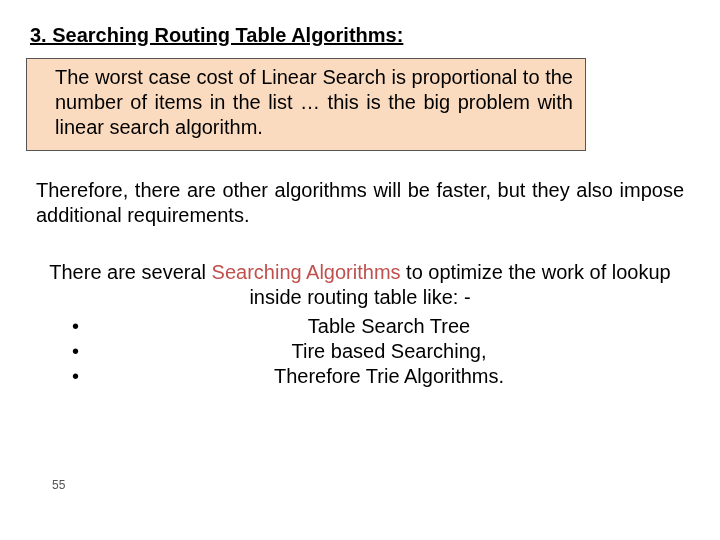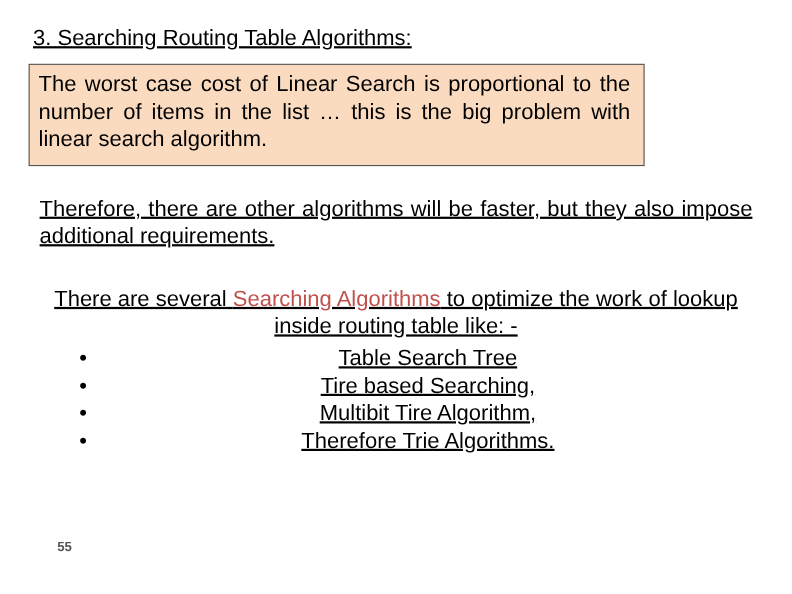--- a/index.html
+++ b/index.html
@@ -15,45 +15,44 @@
     position: relative;
     width: 720px;
     height: 540px;
     box-sizing: border-box;
   }
   .heading {
     position: absolute;
     left: 30px;
     top: 24px;
     font-size: 20px;
-    font-weight: normal;
+    font-weight: bold;
     color: #000;
     text-decoration: underline;
   }
   .callout {
     position: absolute;
     left: 26px;
     top: 58px;
     width: 560px;
     box-sizing: border-box;
     border: 1px solid #555;
     background: #fbdbc0;
-    padding: 6px 12px 10px 8px;
+    padding: 6px 12px 10px 28px;
     font-size: 20px;
     line-height: 1.25;
     text-align: justify;
   }
   .para {
     position: absolute;
     left: 36px;
     width: 648px;
     font-size: 20px;
     line-height: 1.25;
     text-align: justify;
-    text-decoration: underline;
   }
   .para1 { top: 178px; }
   .para2 { top: 260px; text-align: center; }
   .highlight { color: #c0504d; }
   .bullets {
     list-style: none;
     padding: 0;
     margin: 4px 0 0 36px;
   }
   .bullets li {
@@ -65,42 +64,40 @@
   .bullets li::before {
     content: "•";
     position: absolute;
     left: 0;
     top: 0;
     font-size: 20px;
   }
   .footer-num {
     position: absolute;
     left: 52px;
-    bottom: 36px;
+    bottom: 48px;
     font-size: 12px;
     color: #555;
-    font-weight: bold;
   }
 </style>
 </head>
 <body>
 
 <div class="slide">
 
   <div class="heading">3. Searching Routing Table Algorithms:</div>
 
   <div class="callout">The worst case cost of Linear Search is proportional to the number of items in the list … this is the big problem with linear search algorithm.</div>
 
   <div class="para para1">Therefore, there are other algorithms will be faster, but they also impose additional requirements.</div>
 
   <div class="para para2">
     <span>There are several </span><span class="highlight">Searching Algorithms</span><span> to optimize the work of lookup inside routing table like: -</span>
     <ul class="bullets">
       <li>Table Search Tree</li>
       <li>Tire based Searching,</li>
-      <li>Multibit Tire Algorithm,</li>
       <li>Therefore Trie Algorithms.</li>
     </ul>
   </div>
 
   <div class="footer-num">55</div>
 
 </div>
 
 </body></html>

